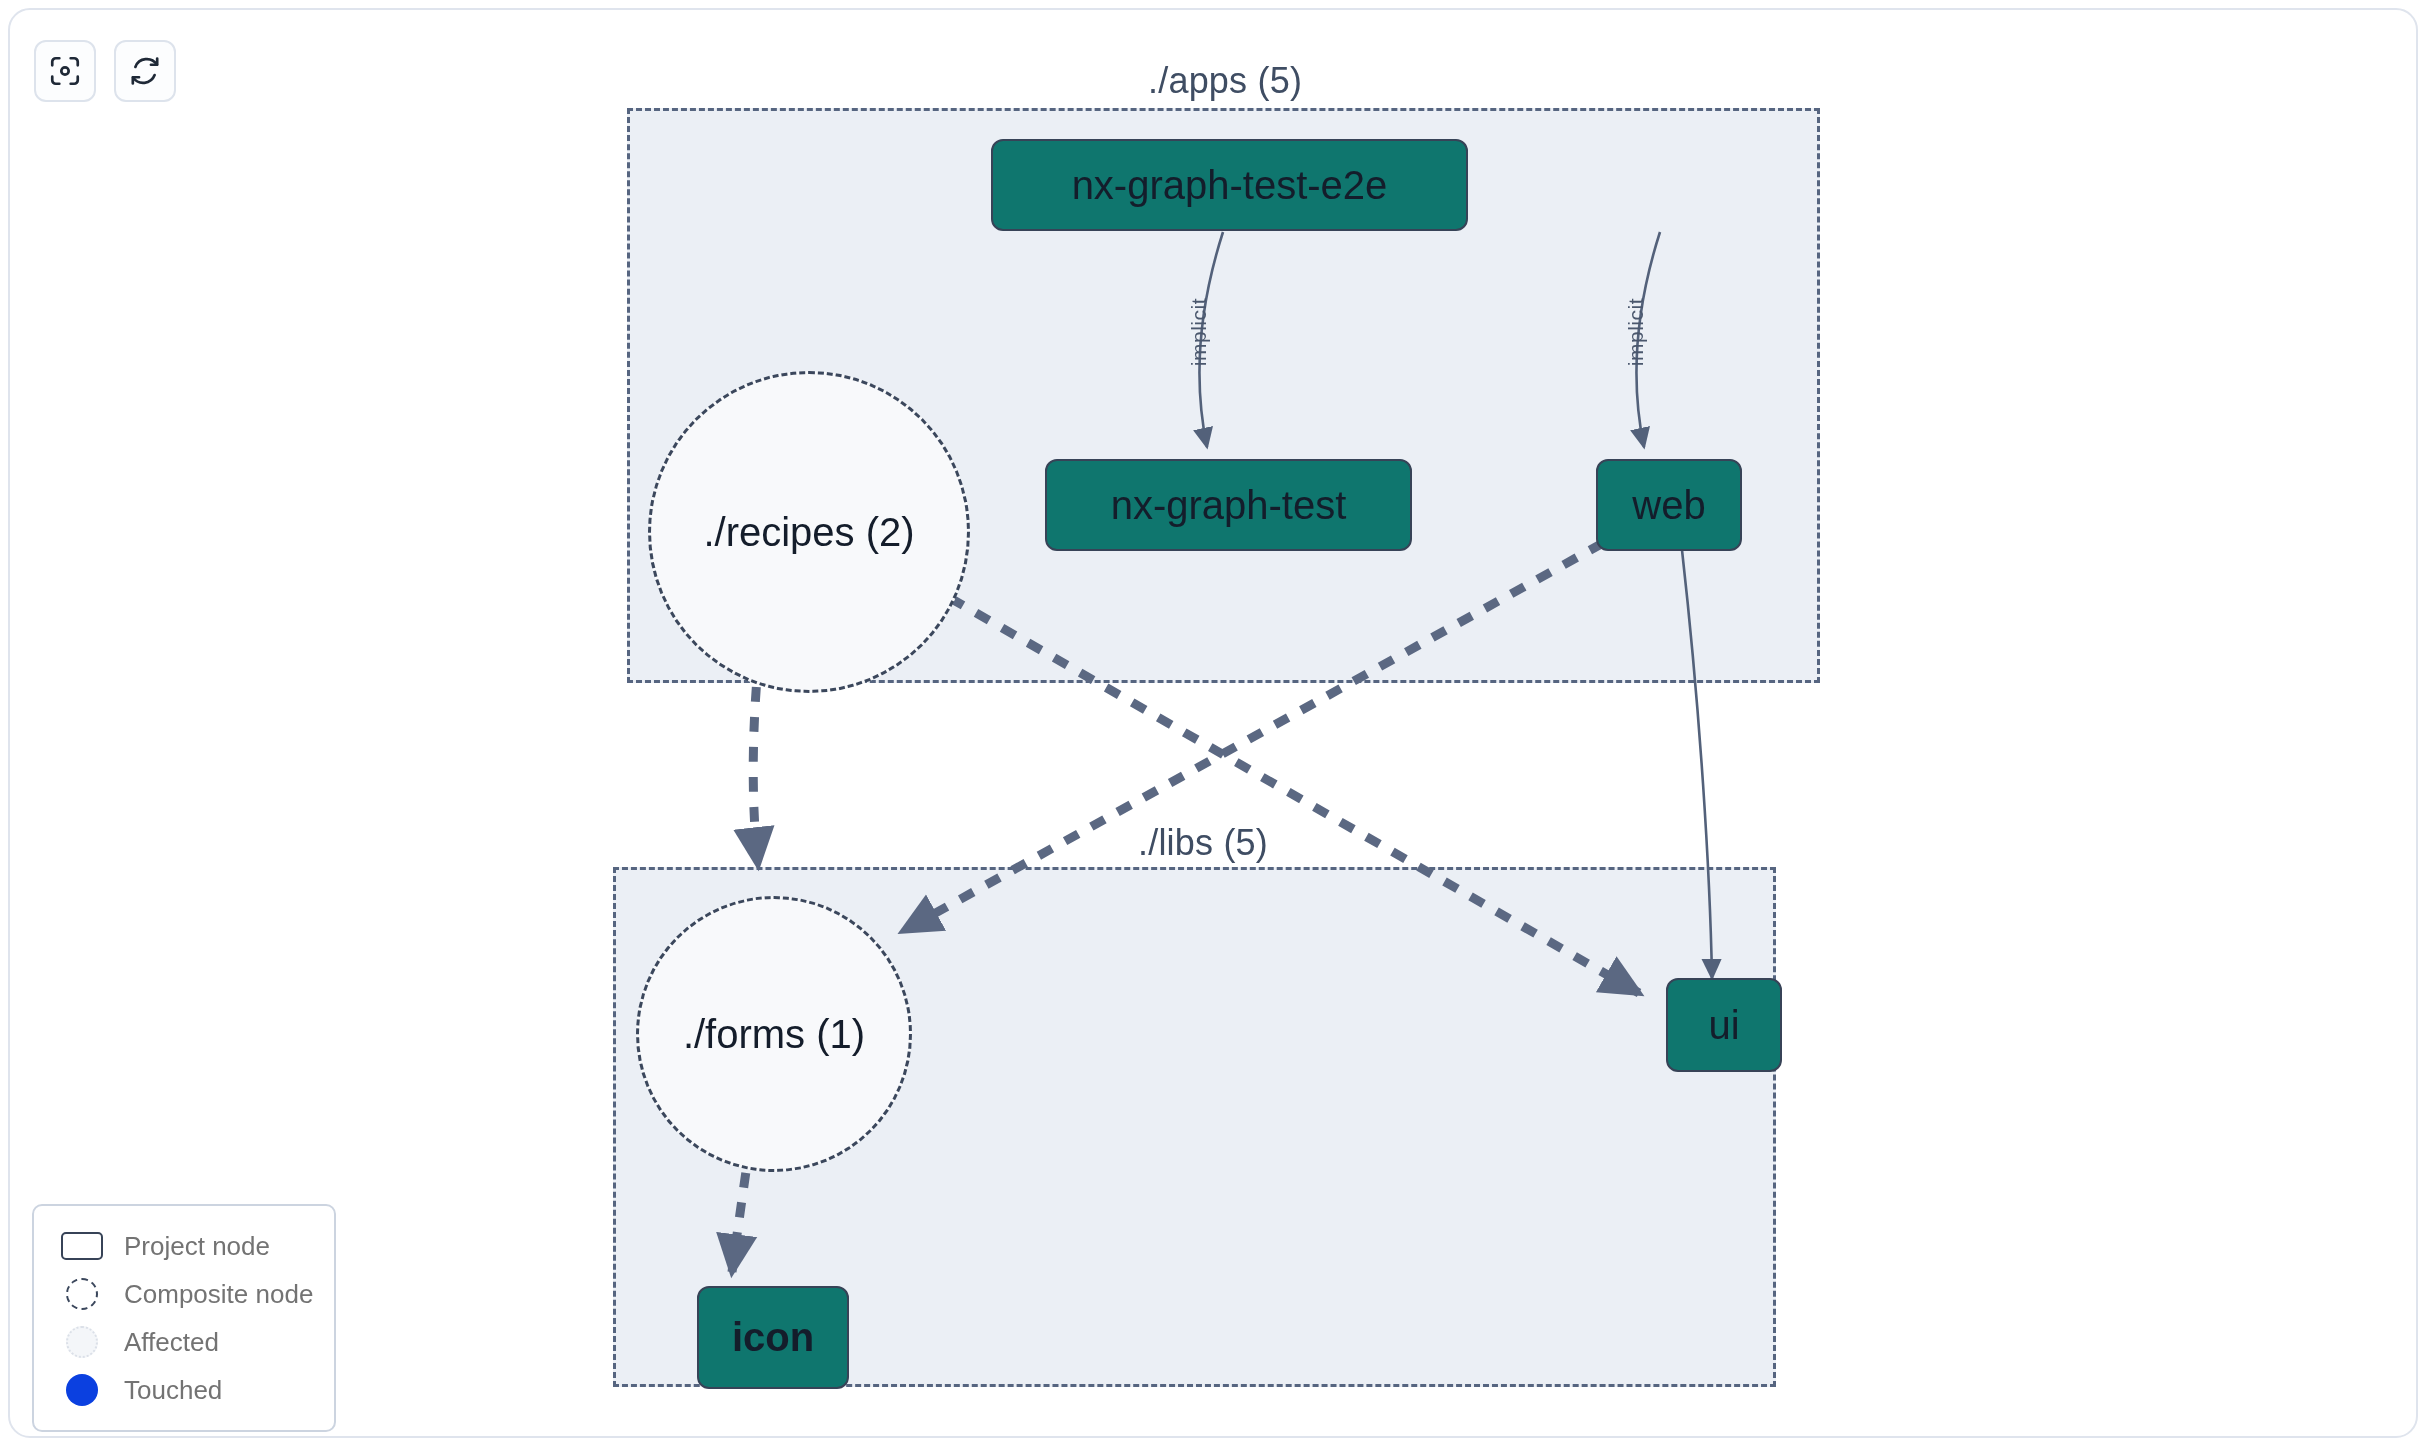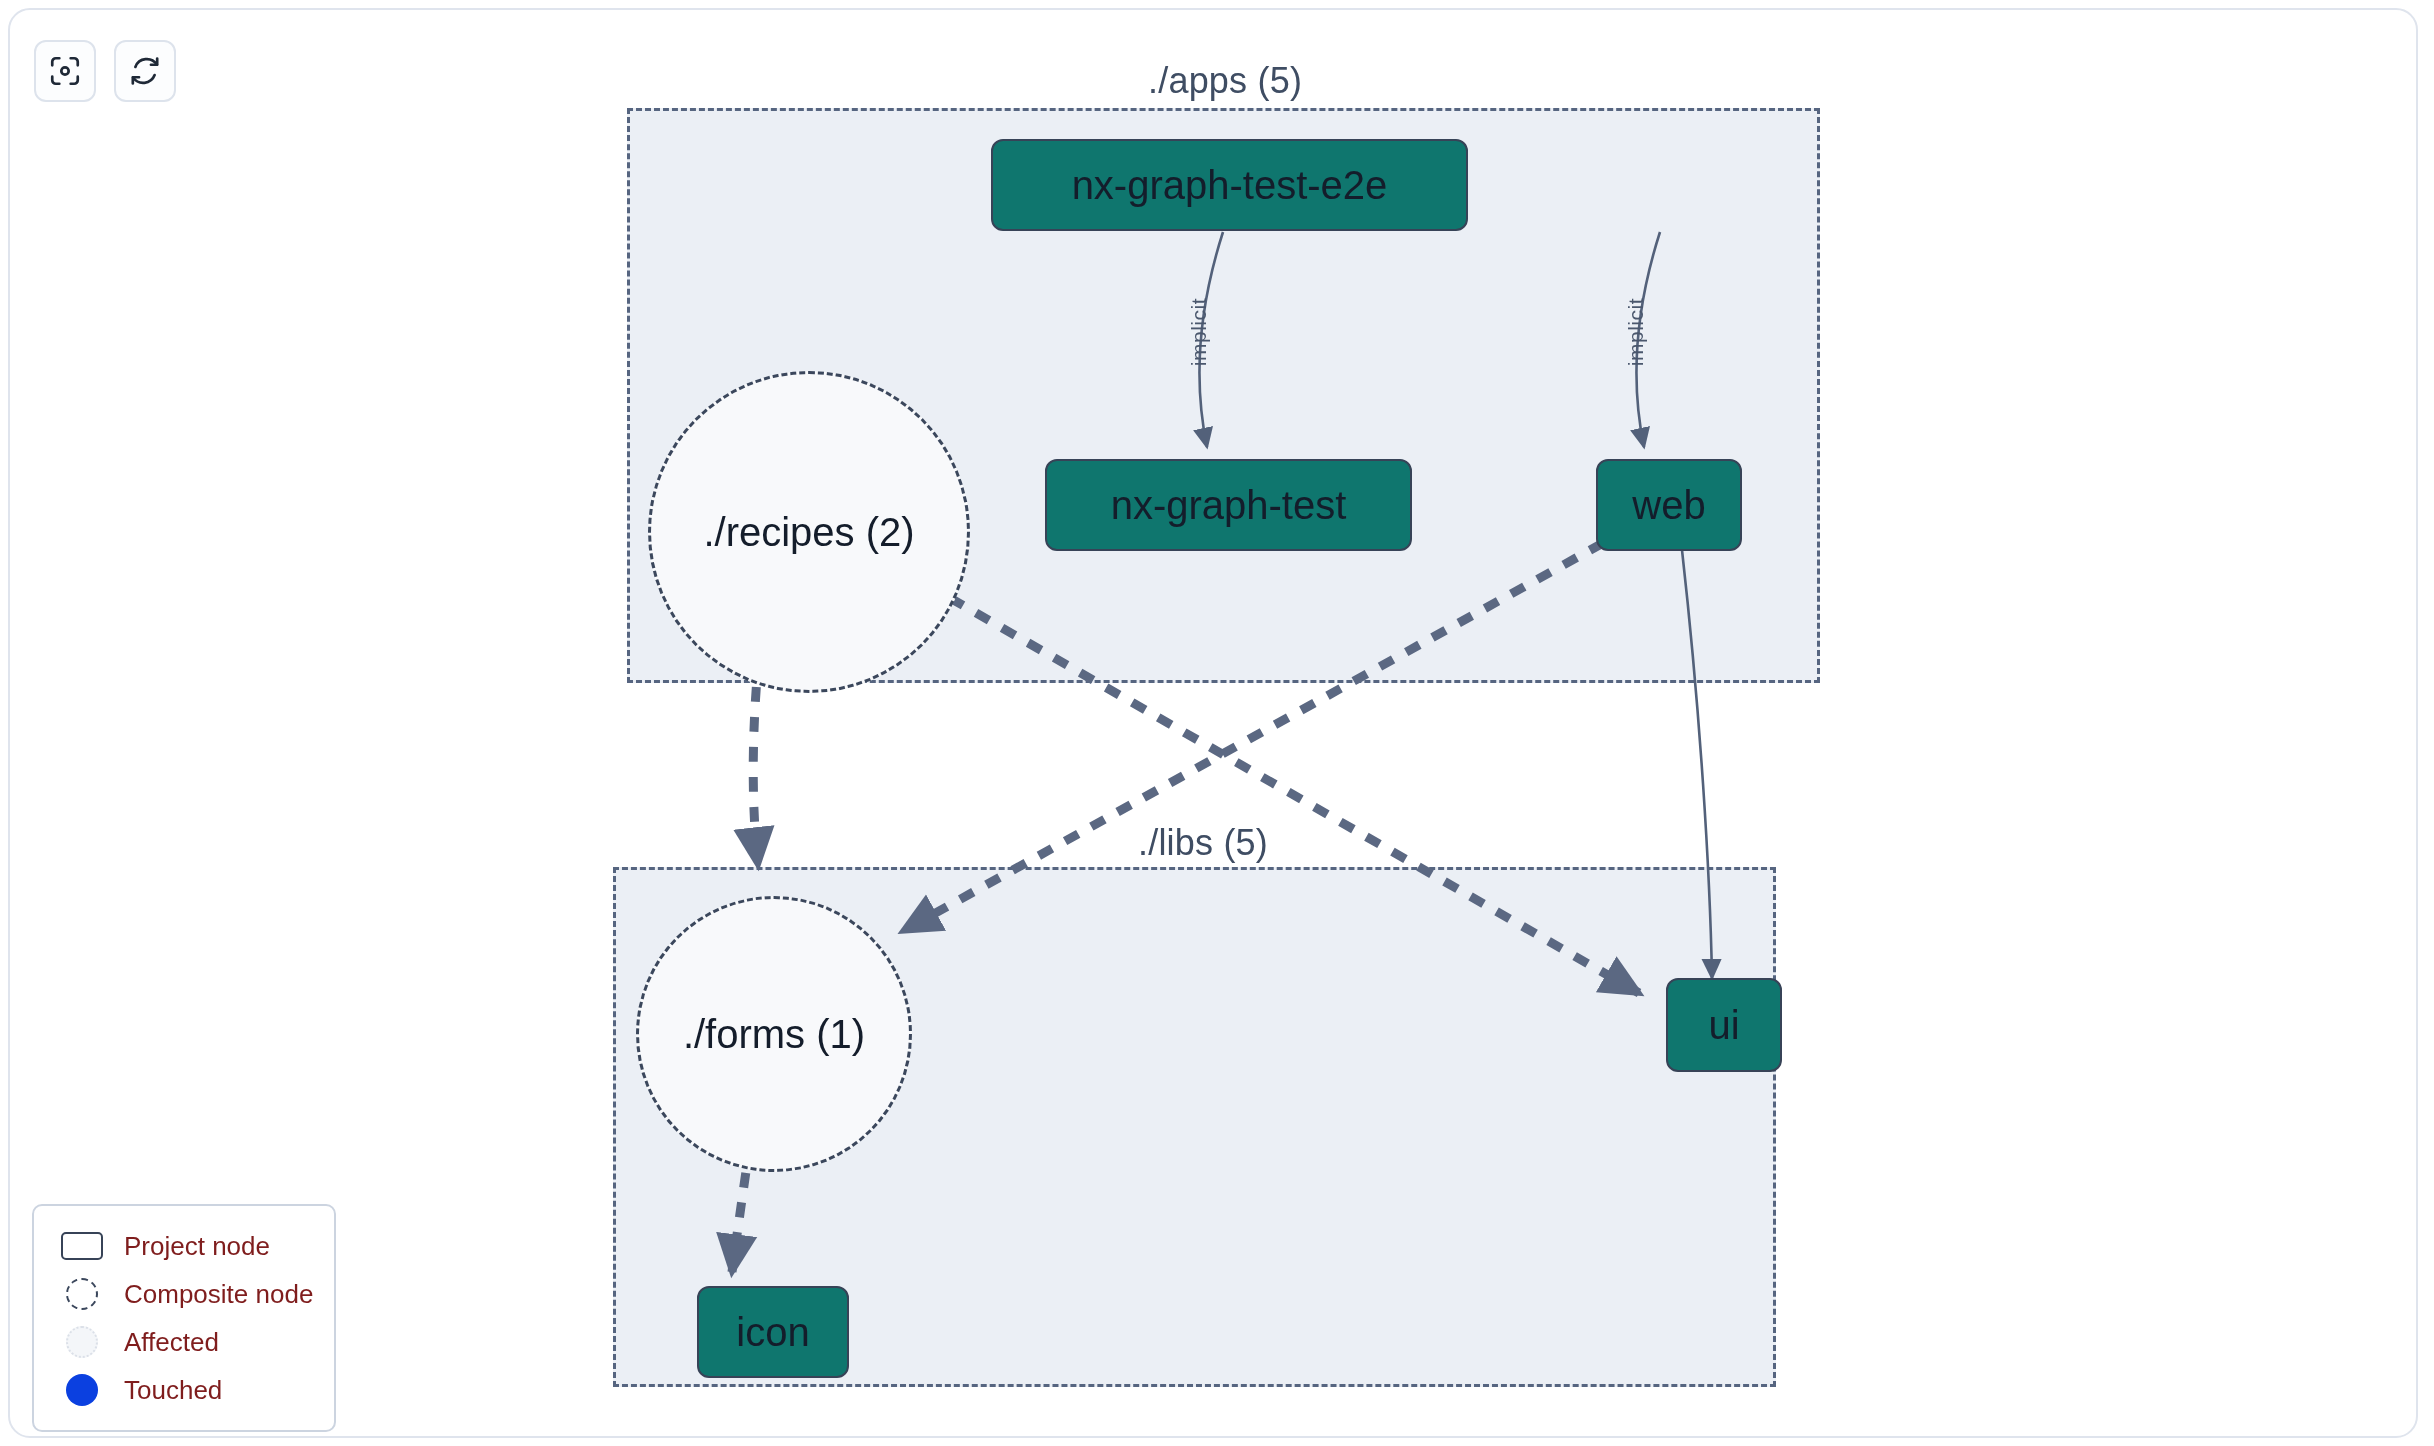--- a/index.html
+++ b/index.html
@@ -148,21 +148,21 @@
   }
   .legend-swatch {
     width: 48px;
     flex: 0 0 48px;
     display: flex;
     align-items: center;
     justify-content: center;
   }
   .legend-text {
     margin-left: 18px;
-    color: #7f1d1d;
+    color: #737373;
     font-size: 26px;
   }
   .sw-project {
     width: 42px; height: 28px;
     border: 2.5px solid #374357;
     border-radius: 5px;
     background: #ffffff;
     box-sizing: border-box;
   }
   .sw-composite {
@@ -262,21 +262,21 @@
     <div class="node" style="left:1035px; top:449px; width:367px; height:92px;">nx-graph-test</div>
 
     <div class="node" style="left:1586px; top:449px; width:146px; height:92px;text-align:right;">web</div>
 
     <div class="composite" style="left:638px; top:361px; width:322px; height:322px;">./recipes (2)</div>
 
     <div class="composite" style="left:626px; top:886px; width:276px; height:276px;">./forms (1)</div>
 
     <div class="node" style="left:1656px; top:968px; width:116px; height:94px;">ui</div>
 
-    <div class="node" style="left:687px; top:1276px; width:152px; height:92px;">icon</div>
+    <div class="node" style="left:687px; top:1276px; width:152px; height:103px;font-weight:bold;">icon</div>
 
   </div>
 
   <div id="legend">
 
     <div class="legend-row">
       <span class="legend-swatch">
         <span class="sw-project"></span>
       </span>
       <span class="legend-text">Project node</span>

